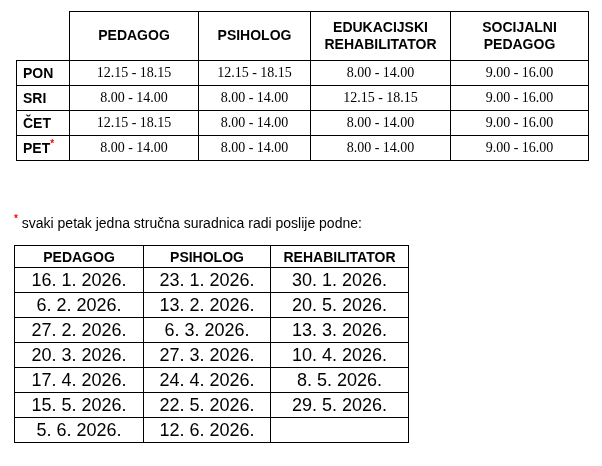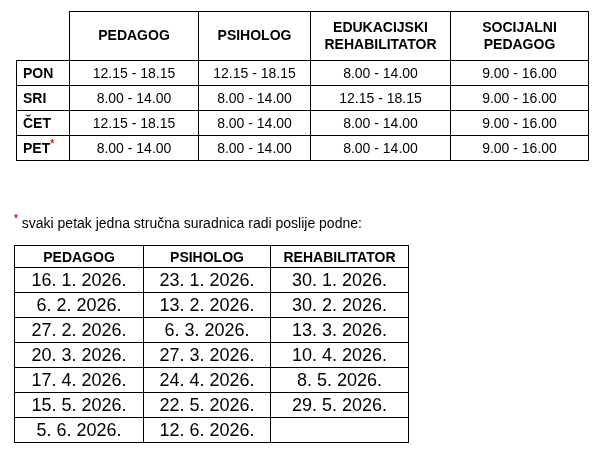--- a/index.html
+++ b/index.html
@@ -29,20 +29,21 @@
     height: 25px;
     font-weight: bold; font-size: 14px;
     text-align: left; vertical-align: middle;
     padding: 0 0 0 6px; white-space: nowrap; border-radius: 6px;
   }
   #schedule tbody td {
     height: 25px;
     font-size: 14px; font-weight: normal;
     text-align: center; vertical-align: middle;
     padding: 0;
+    font-family: Liberation Serif, serif;
   }
 
   .red-sup {
     color: #ff0000;
     font-size: 10px;
     font-weight: bold;
     vertical-align: super;
     line-height: 0;
   }
 
@@ -142,21 +143,21 @@
     </thead>
     <tbody>
       <tr>
         <td>16. 1. 2026.</td>
         <td>23. 1. 2026.</td>
         <td>30. 1. 2026.</td>
       </tr>
       <tr>
         <td>6. 2. 2026.</td>
         <td>13. 2. 2026.</td>
-        <td>30. 2. 2026.</td>
+        <td>20. 5. 2026.</td>
       </tr>
       <tr>
         <td>27. 2. 2026.</td>
         <td>6. 3. 2026.</td>
         <td>13. 3. 2026.</td>
       </tr>
       <tr>
         <td>20. 3. 2026.</td>
         <td>27. 3. 2026.</td>
         <td>10. 4. 2026.</td>

